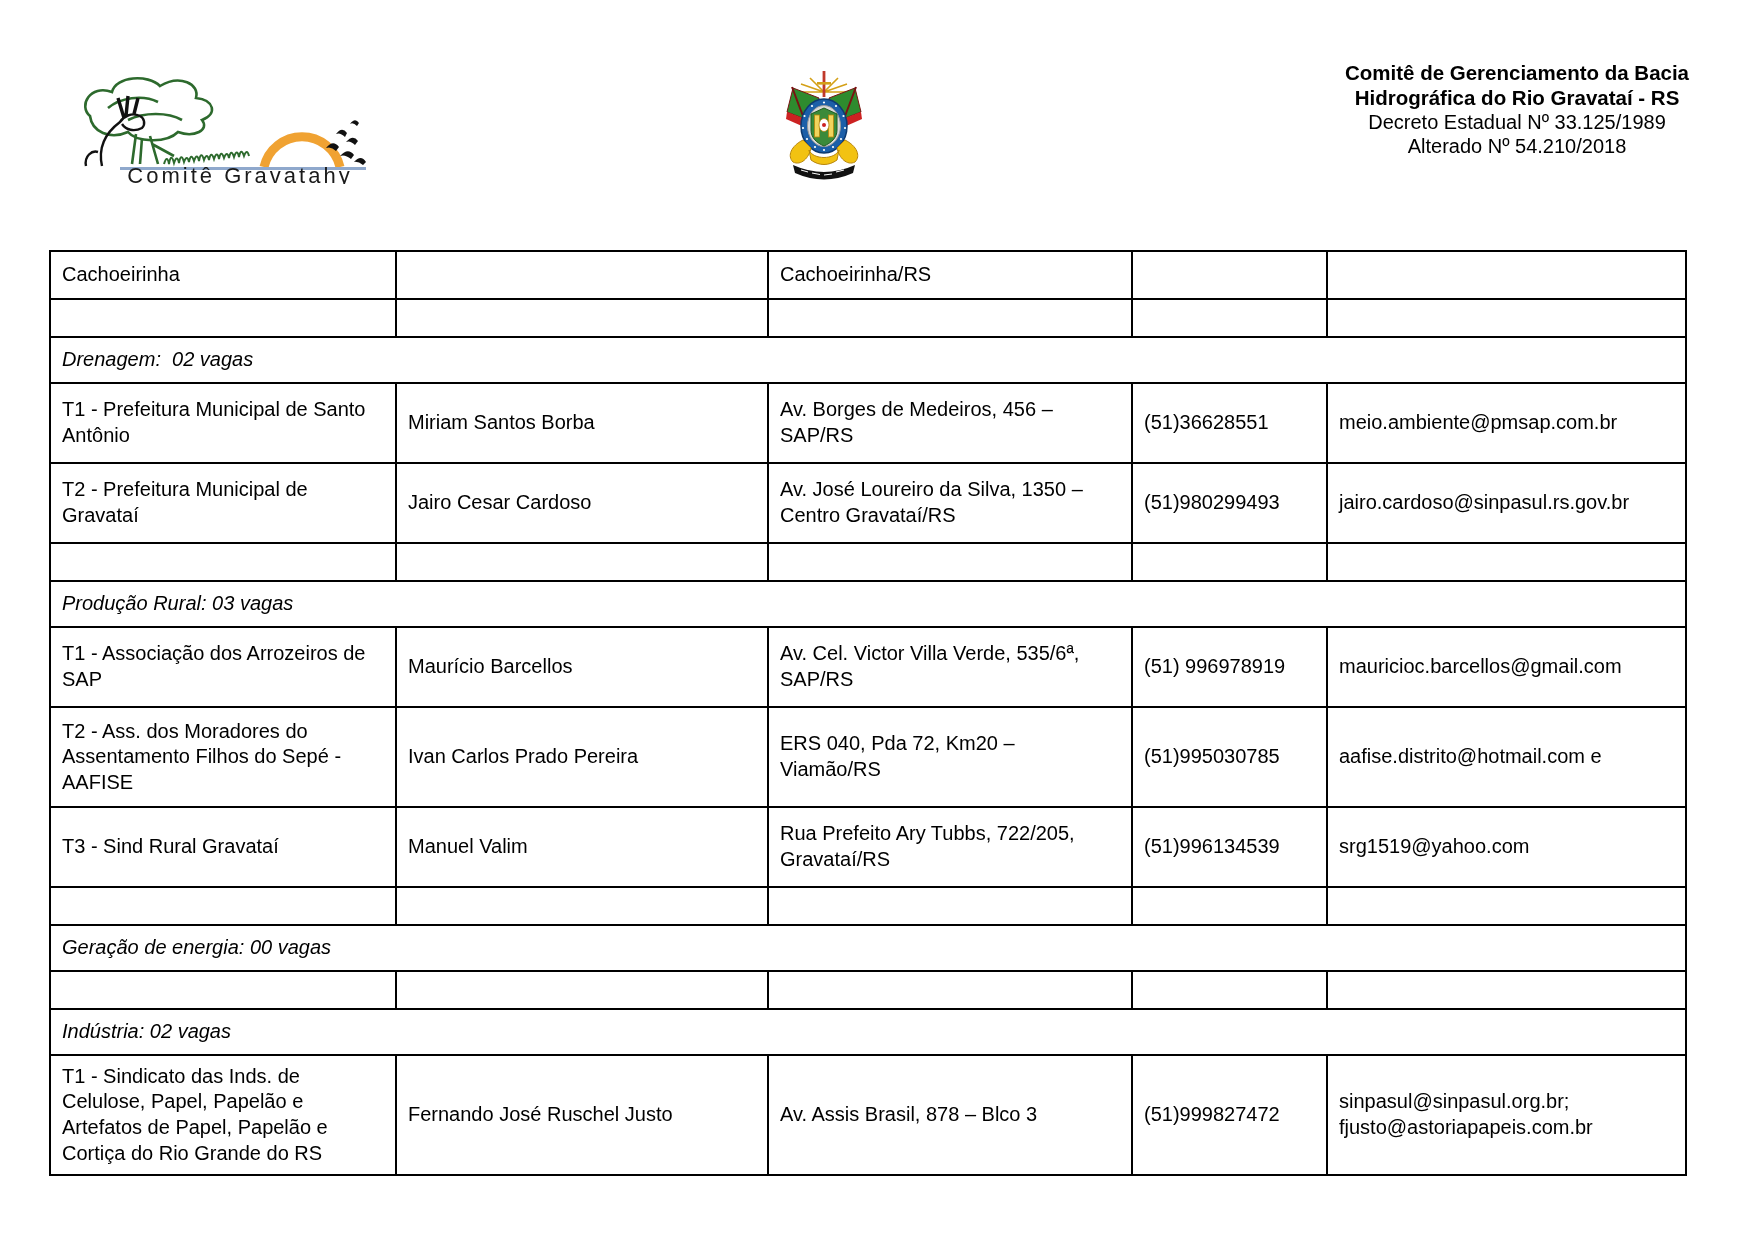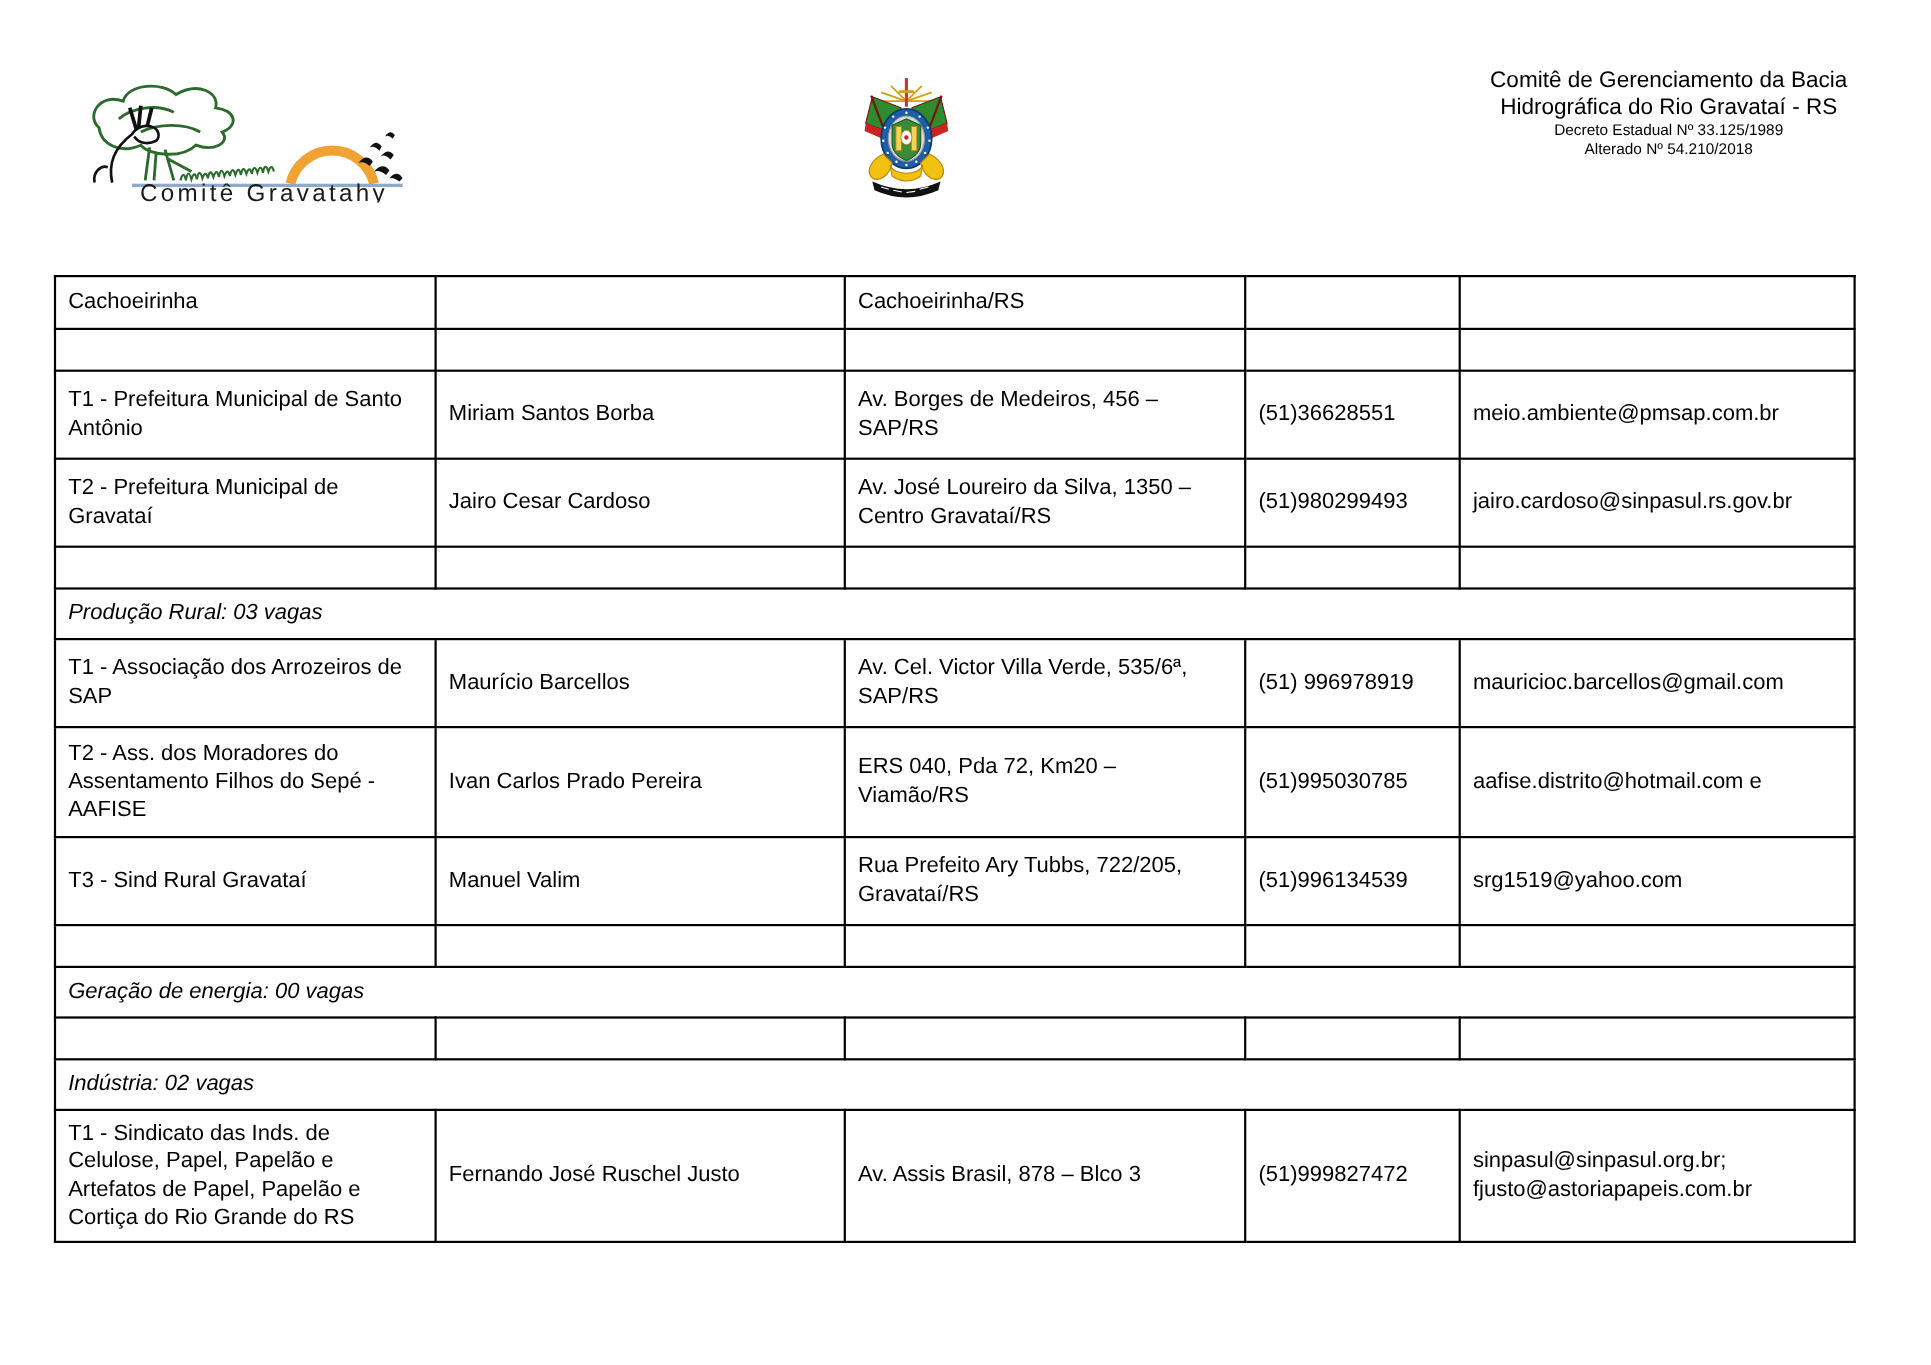--- a/index.html
+++ b/index.html
@@ -21,22 +21,22 @@
   .logo-center {
     position: absolute; left: 778px; top: 68px;
     width: 92px; height: 114px;
   }
   .org-block {
     position: absolute; right: 48px; top: 60px;
     width: 380px;
     text-align: center;
     line-height: 1.22;
   }
-  .org-block .b { font-weight: normal; font-size: 20.5px; }
-  .org-block .r { font-weight: normal; font-size: 14px; }
+  .org-block .b { font-weight: bold; font-size: 20.5px; }
+  .org-block .r { font-weight: normal; font-size: 20px; }
 
   
   table.members {
     position: absolute; left: 49px; top: 250px;
     width: 1636px;
     border-collapse: collapse;
     table-layout: fixed;
   }
   table.members td {
     border: 2px solid #000;
@@ -183,20 +183,23 @@
         <td class="phone-cell"></td>
         <td></td>
       </tr>
       <tr class="h38">
         <td></td>
         <td></td>
         <td></td>
         <td></td>
         <td></td>
       </tr>
+      <tr class="h46">
+        <td class="section-cell" colspan="5">Drenagem:  02 vagas</td>
+      </tr>
       <tr class="h80">
         <td>T1 - Prefeitura Municipal de Santo Antônio</td>
         <td>Miriam Santos Borba</td>
         <td>Av. Borges de Medeiros, 456 – SAP/RS</td>
         <td class="phone-cell">(51)36628551</td>
         <td>meio.ambiente@pmsap.com.br</td>
       </tr>
       <tr class="h80">
         <td>T2 - Prefeitura Municipal de Gravataí</td>
         <td>Jairo Cesar Cardoso</td>

